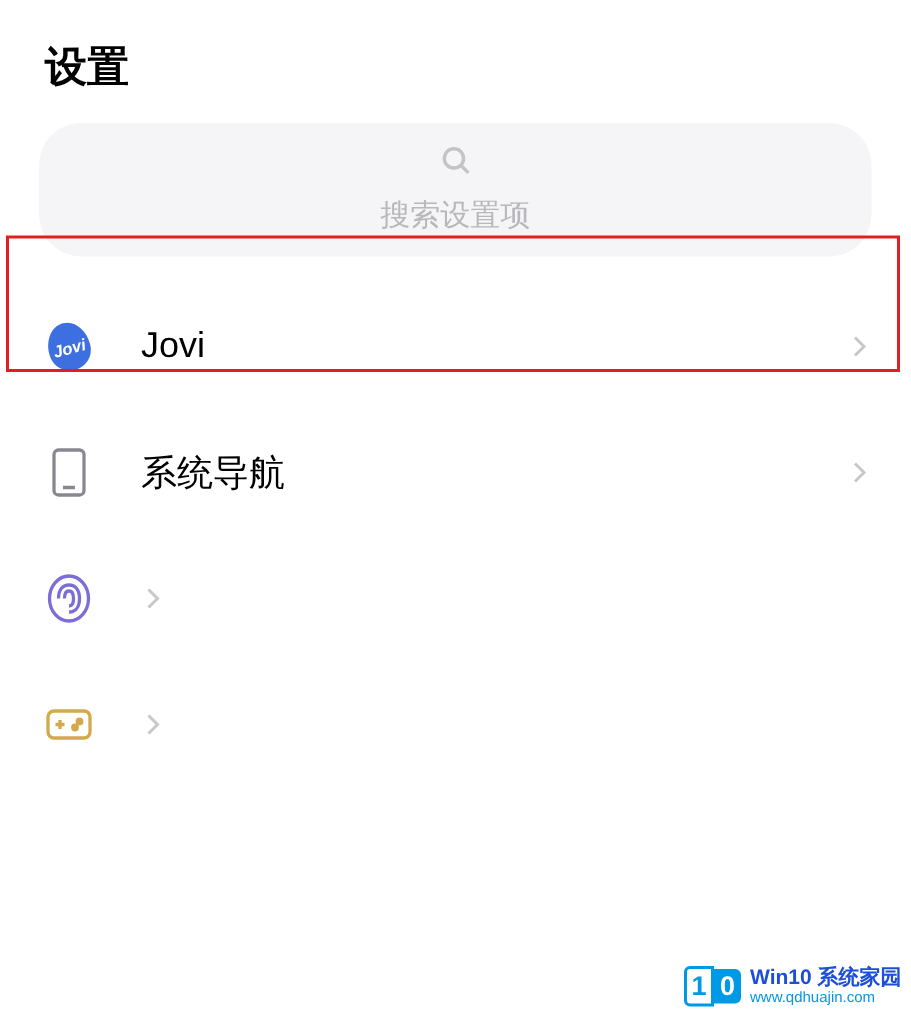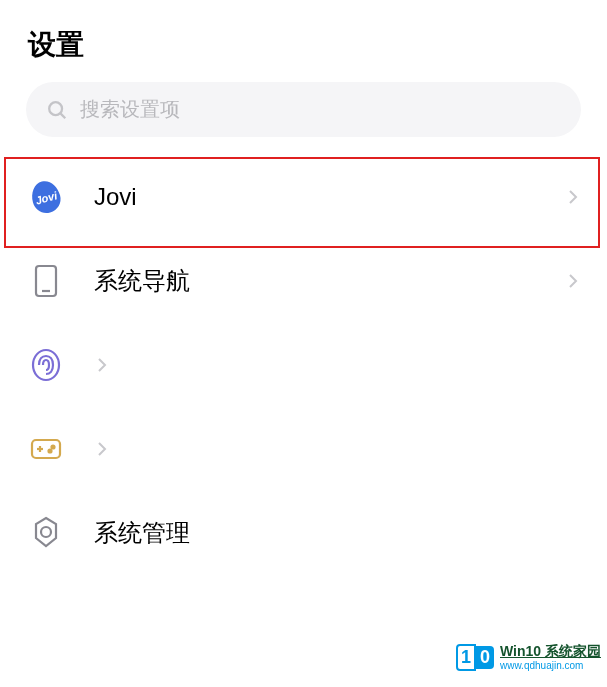--- a/index.html
+++ b/index.html
@@ -9,35 +9,37 @@
     }
     body {
       font-family: -apple-system, BlinkMacSystemFont, "PingFang SC", "Hiragino Sans GB", "Microsoft YaHei", sans-serif;
       background: #ffffff;
       width: 607px;
       height: 687px;
       position: relative;
       overflow: hidden;
     }
     .header {
-      padding: 26px 26px 18px 28px;
+      padding: 26px 26px 18px 10px;
+      margin-left: 20px;
     }
     .title {
       font-size: 28px;
       font-weight: 600;
       color: #000;
     }
     .search-container {
       margin: 0 26px 18px 26px;
       background: #f5f5f7;
       border-radius: 28px;
       padding: 14px 20px;
       display: flex;
       align-items: center;
       gap: 12px;
+      flex-direction: column;
     }
     .search-icon {
       width: 22px;
       height: 22px;
       flex-shrink: 0;
     }
     .search-placeholder {
       font-size: 20px;
       color: #b8b8bc;
     }
@@ -112,22 +114,21 @@
       justify-content: center;
     }
     .watermark-text {
       display: flex;
       flex-direction: column;
       line-height: 1.1;
     }
     .watermark-title {
       font-size: 14px;
       font-weight: bold;
-      color: #14532d;
-      text-decoration: underline;
+      color: #1d4ed8;
     }
     .watermark-url {
       font-size: 10px;
       color: #0099e5;
     }
     .jovi-icon {
       transform: rotate(-15deg);
     }
   </style>
 </head>
@@ -205,29 +206,20 @@
       </svg>
     </span>
     <span class="chevron">
       <svg viewBox="0 0 16 16" fill="none" stroke="#c8c8cc" stroke-width="2">
         <polyline points="5,2 11,8 5,14"></polyline>
       </svg>
     </span>
   </div>
 
 
-  <div class="list-item">
-    <span class="icon-wrapper">
-      <svg viewBox="0 0 40 40" fill="none" stroke="#888890" stroke-width="2.2">
-        <polygon points="20,5 30,11 30,25 20,33 10,25 10,11"></polygon>
-        <circle cx="20" cy="19" r="5"></circle>
-      </svg>
-    </span>
-    <span class="item-label">系统管理</span>
-  </div>
 
 </div>
 
 <div class="highlight-box" style="top: 157px; left: 4px; width: 596px; height: 91px;"></div>
 
 <div class="watermark">
   <span class="watermark-logo">
     <span class="watermark-logo-1">1</span>
     <span class="watermark-logo-0">0</span>
   </span>

